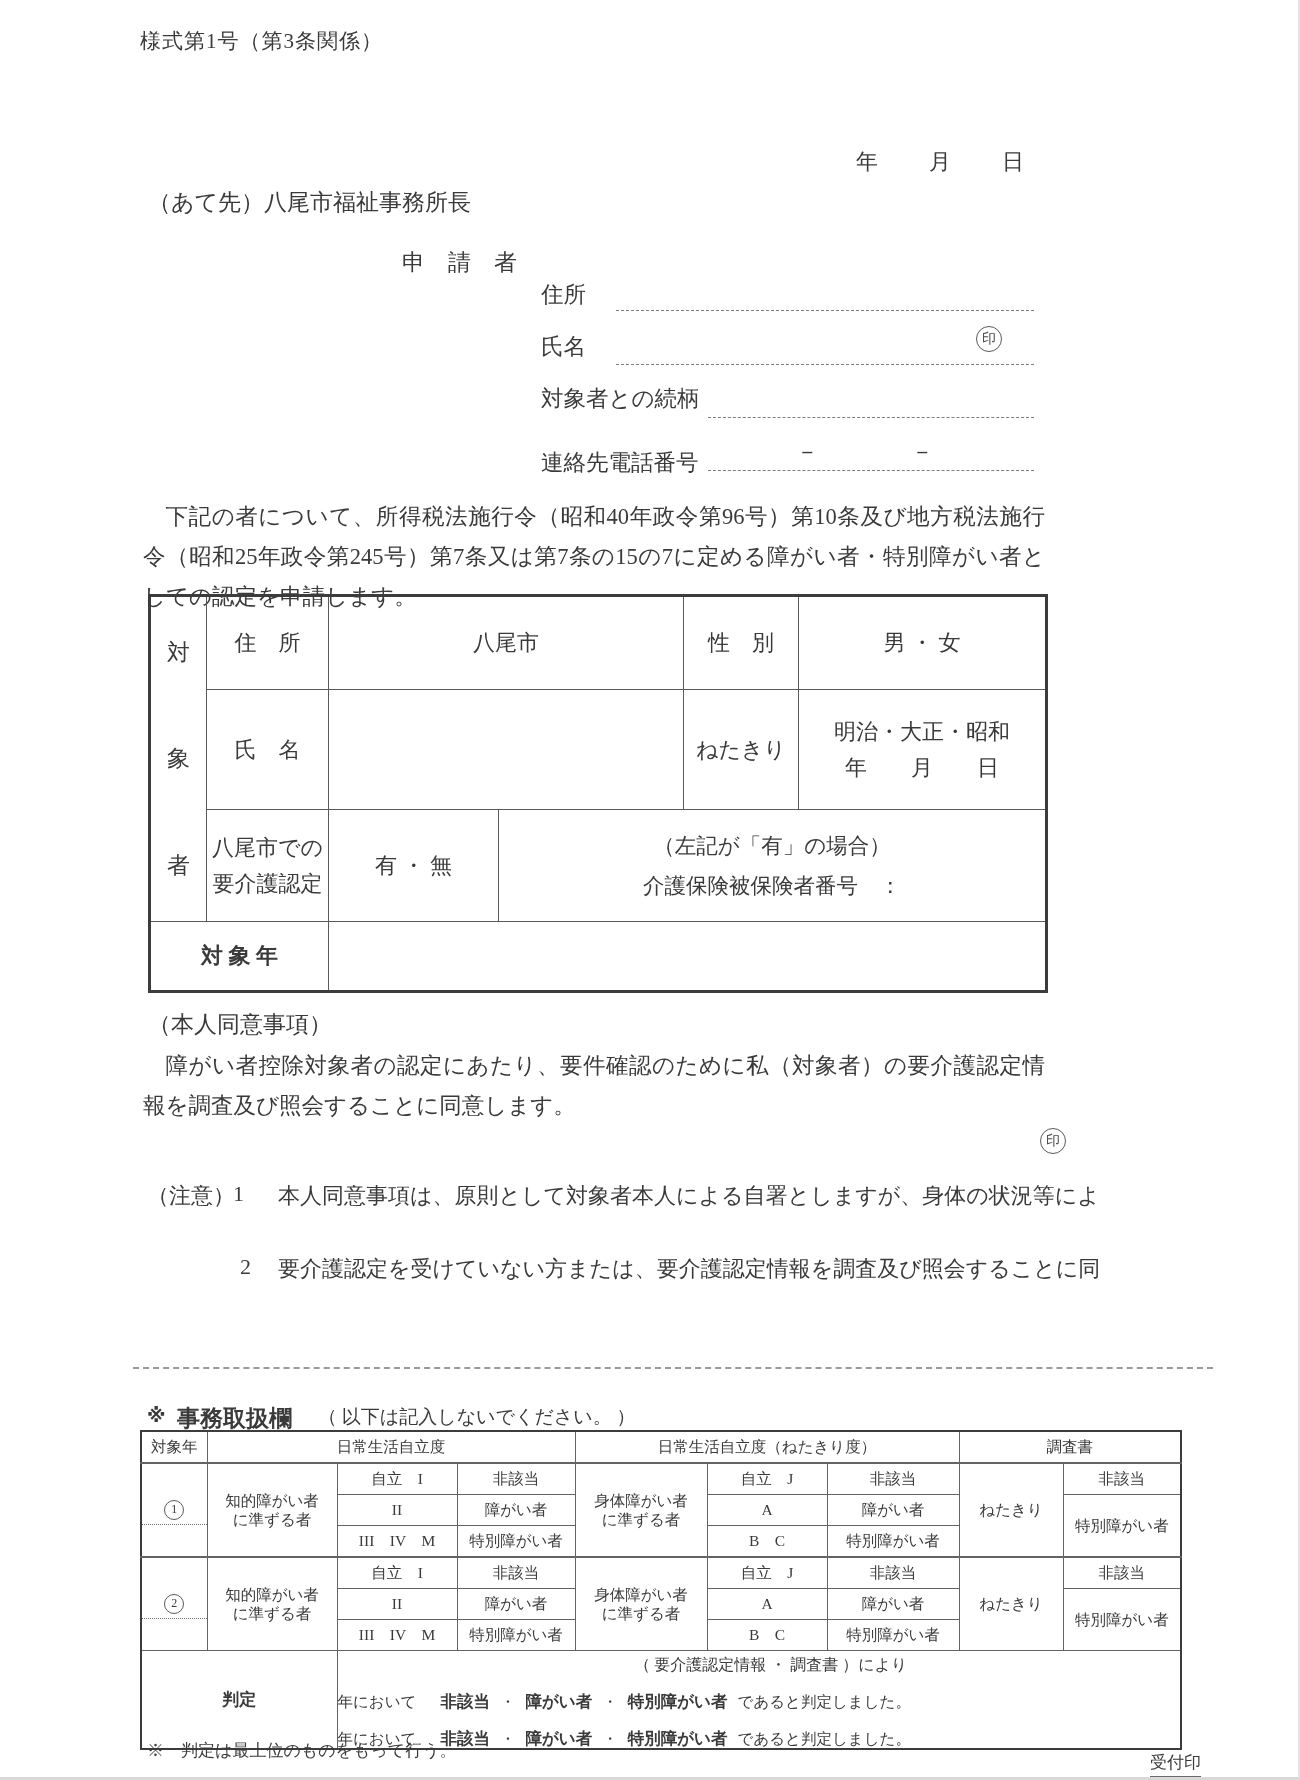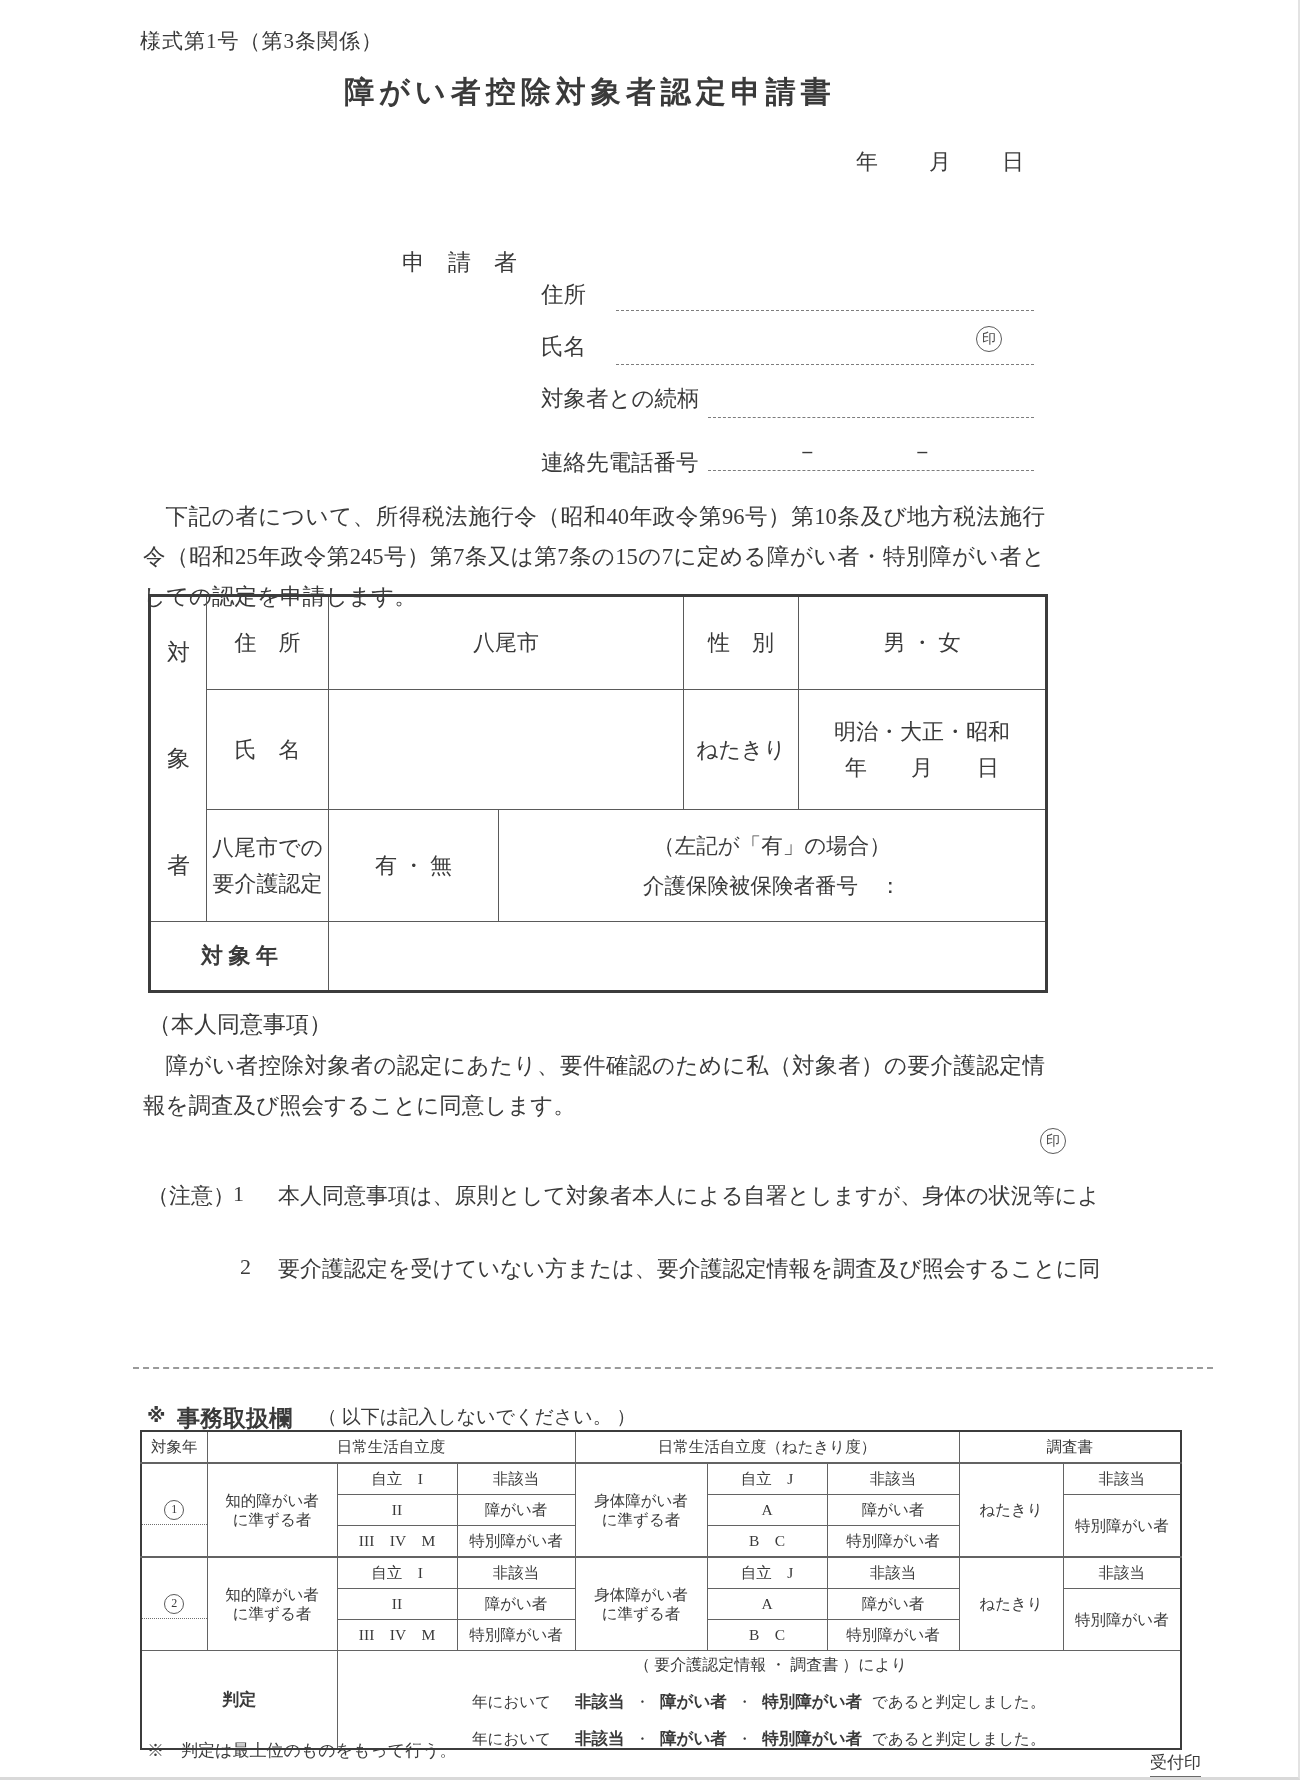--- a/index.html
+++ b/index.html
@@ -67,38 +67,38 @@
   .oy-top{height:29px;display:flex;align-items:center;justify-content:center;border-bottom:1.5px dotted #6f6f6f;}
   .circ{
     display:inline-flex;align-items:center;justify-content:center;
     width:18px;height:18px;border:1px solid #5a5a5a;border-radius:50%;
     font-size:12px;
   }
   .judge-row td{height:84px;}
   .judge-label{font-size:17px;}
   .judge-body{text-align:left;vertical-align:top;}
   .jb-basis{padding:4px 0 0 24px;font-size:16px;}
-  .jb-line{text-align:center;font-size:15.5px;margin-top:16px;white-space:nowrap;}
+  .jb-line{text-align:left;font-size:15.5px;margin-top:16px;white-space:nowrap;}
   .jb-line .opt{font-family:"Liberation Sans","DejaVu Sans",sans-serif;font-weight:bold;font-size:16.5px;margin:0 10px;}
   .jb-line .pre{margin-right:14px;}
   .footnote{left:147px;top:1739px;font-size:17px;}
   .receipt{left:1150px;top:1751px;font-size:17px;border-bottom:1.5px solid #6a6a6a;padding-bottom:2px;}
 </style>
 </head>
 <body>
 
 <div class="page">
 
   <div class="abs form-code">様式第1号（第3条関係）</div>
-  <div class="abs doc-title">障がい者控除対象者認定申請書</div>
   <div class="abs date-line">
     <span>年</span>
     <span>月</span>
     <span>日</span>
   </div>
+  <div class="abs addressee">（あて先）八尾市福祉事務所長</div>
 
   <div class="abs applicant-label">申　請　者</div>
 
   <div class="abs fld-label" style="left:541px;top:279px;">住所</div>
   <div class="abs dash-line" style="left:616px;top:310px;width:418px;"></div>
 
   <div class="abs fld-label" style="left:541px;top:331px;">氏名</div>
   <span class="abs seal" style="left:976px;top:326px;">印</span>
   <div class="abs dash-line" style="left:616px;top:364px;width:418px;"></div>
 

